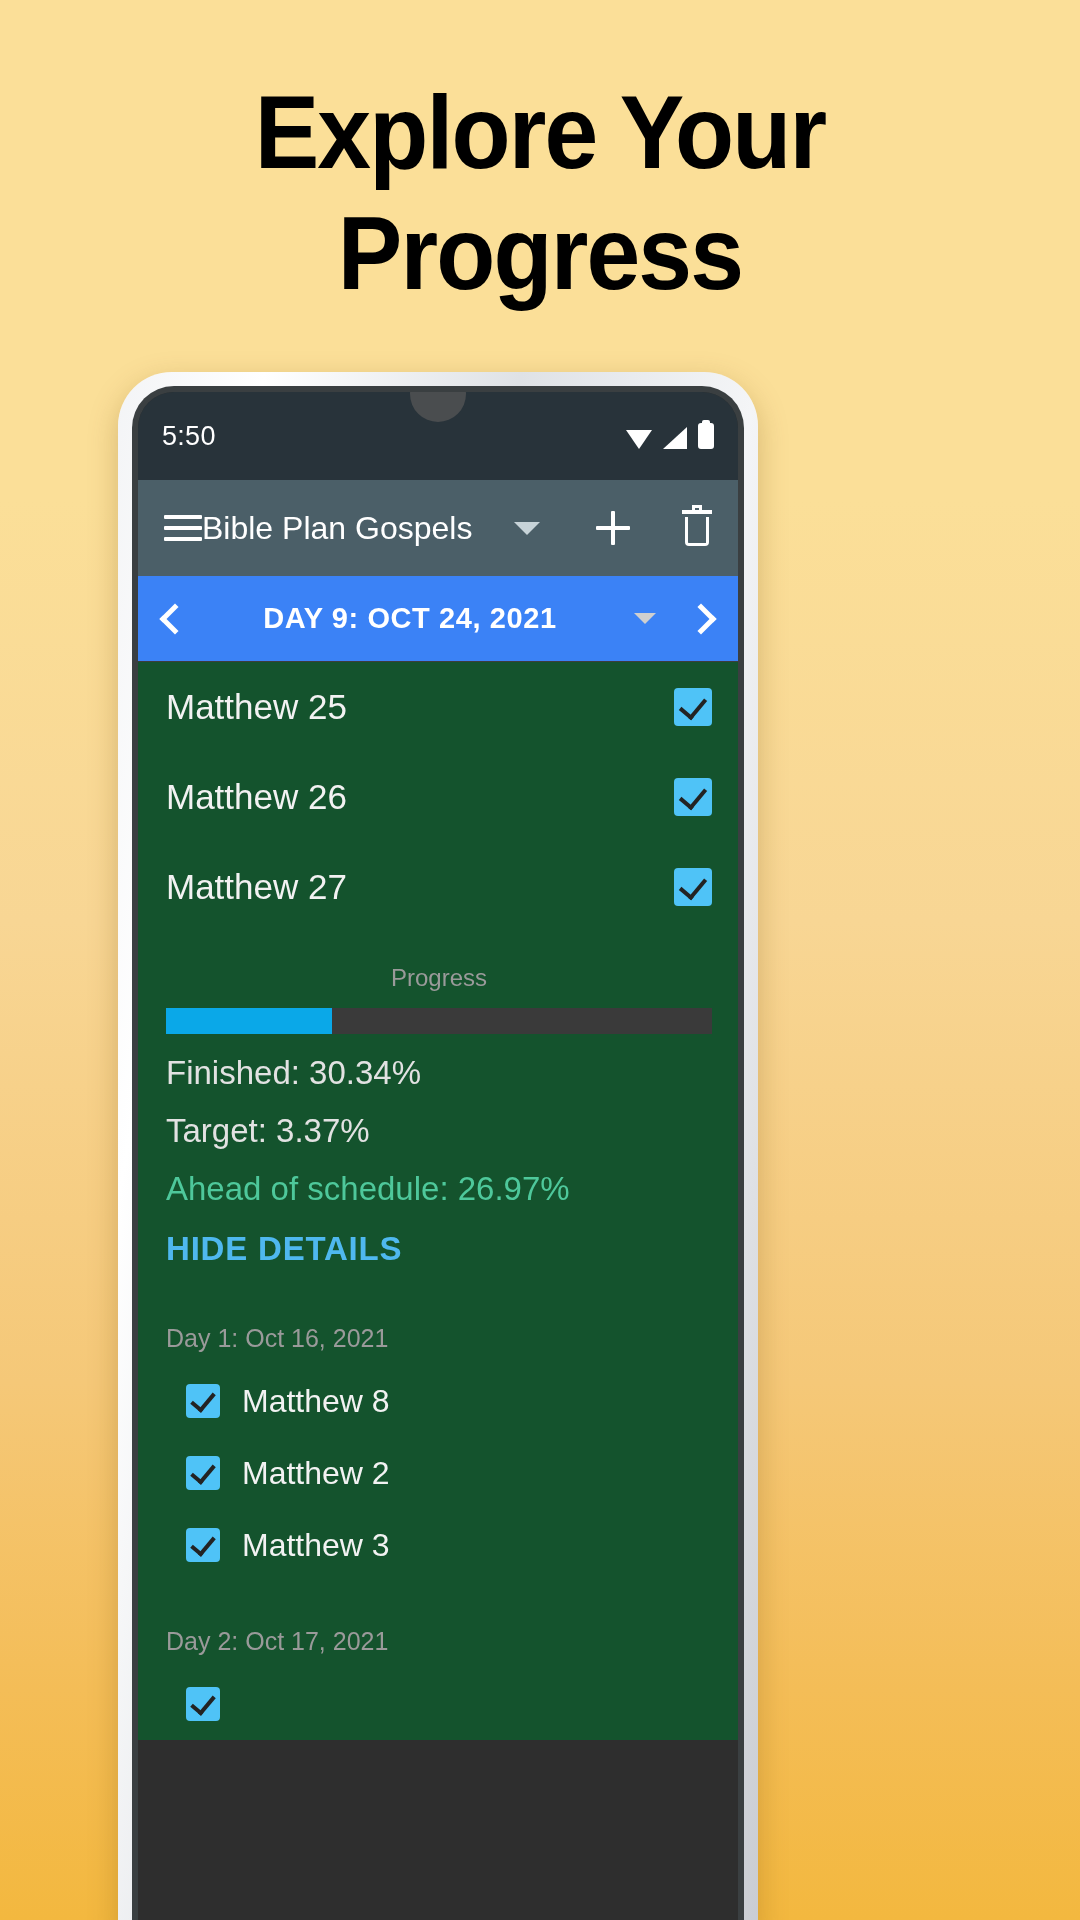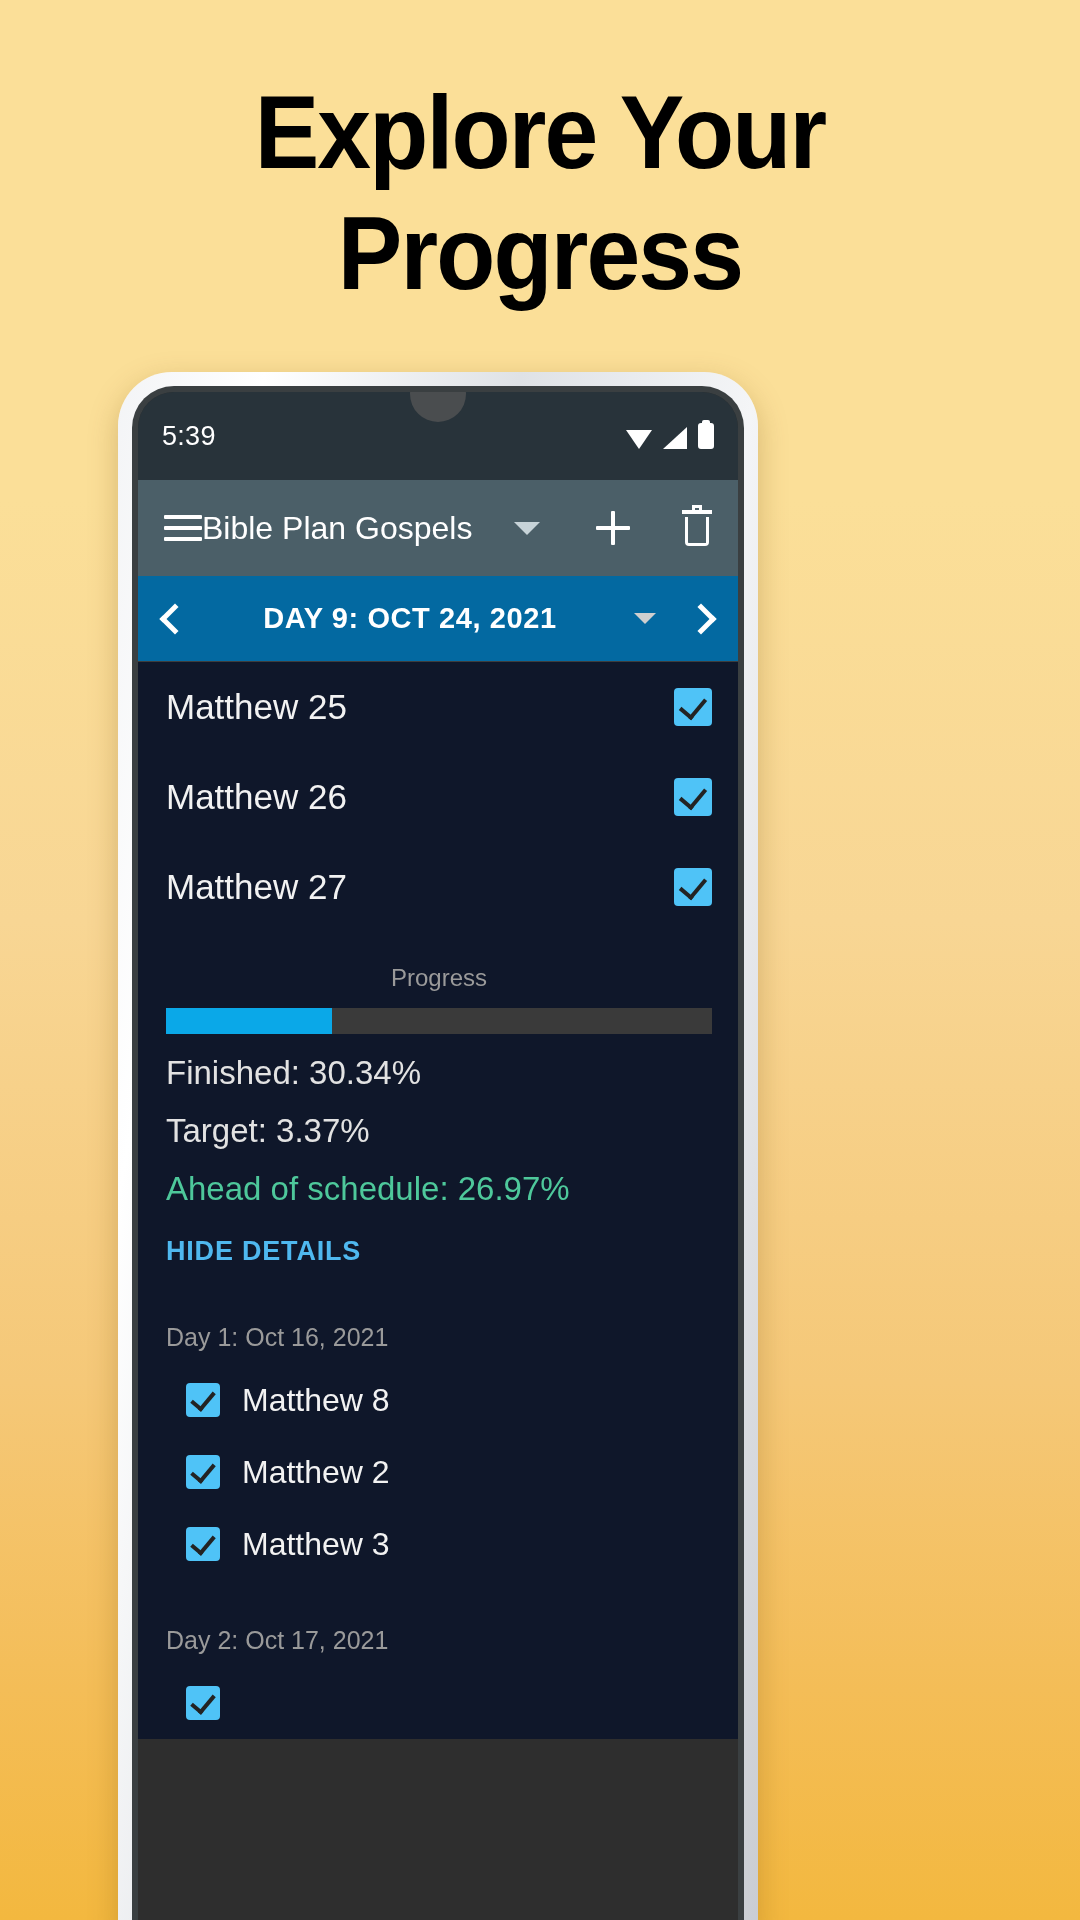--- a/index.html
+++ b/index.html
@@ -96,33 +96,33 @@
   }
   .plus-icon::before{ left:0; top:15px; width:34px; height:4px; }
   .plus-icon::after{ top:0; left:15px; width:4px; height:34px; }
   .trash-icon{ width:30px; height:36px; position:relative; margin-left:52px; flex:0 0 auto;}
   .trash-icon .lid{ position:absolute; top:0; left:0; width:30px; height:4px; background:#fff;}
   .trash-icon .hdl{ position:absolute; top:-5px; left:10px; width:10px; height:5px; border:3px solid #fff; border-bottom:none;}
   .trash-icon .can{ position:absolute; top:7px; left:3px; width:24px; height:29px; border:3px solid #fff; border-top:none; border-radius:0 0 4px 4px;}
 
   
   .daynav{
-    height:86px; background:#0369a1; display:flex; align-items:center;
+    height:86px; background:#3b82f6; display:flex; align-items:center;
     padding:0 26px; color:#fff; border-bottom:1px solid #3d3d3d;
   }
   .chev{ width:22px; height:22px; border-top:5px solid #fff; border-right:5px solid #fff; flex:0 0 auto;}
   .chev.left{ transform:rotate(-135deg); }
   .chev.right{ transform:rotate(45deg); }
   .daynav-title{
     flex:1; text-align:center; font-size:29px; font-weight:bold; letter-spacing:.6px;
   }
   .caret-down.small{ border-left-width:11px;border-right-width:11px;border-top-width:11px;border-top-color:#cfcfcf; margin-left:0; margin-right:34px;}
 
   
-  .content{ background:#0f172a; }
+  .content{ background:#14532d; }
   .chapter-row{
     height:90px; display:flex; align-items:center; justify-content:space-between;
     padding:0 26px 0 28px;
   }
   .chapter-row .label{ font-size:35px; color:#f2f2f2; }
   .cb{
     width:38px; height:38px; border-radius:4px; background:#4fc3f7;
     position:relative; flex:0 0 auto;
   }
   .cb::after{
@@ -132,21 +132,21 @@
   }
 
   
   .progress-wrap{ padding:32px 26px 0 28px; }
   .progress-label{ text-align:center; color:#9a9a9a; font-size:24px; margin-bottom:16px;}
   .progress-track{ height:26px; background:#3a3a3a; width:100%; position:relative; }
   .progress-fill{ height:100%; background:#0aa8e8; }
   .stat{ font-size:33px; color:#e2e2e2; margin-top:20px; }
   .stat.ahead{ color:#4ec89b; }
   .hide-details{
-    margin-top:28px; font-size:27px; font-weight:bold; letter-spacing:.8px; color:#4fb8ef;
+    margin-top:22px; font-size:33px; font-weight:bold; letter-spacing:.8px; color:#4fb8ef;
   }
 
   
   .details{ padding:0 26px 0 28px; margin-top:56px; }
   .day-head{ color:#9a9a9a; font-size:25px; margin-bottom:12px;}
   .det-row{ height:72px; display:flex; align-items:center; gap:22px; padding-left:20px;}
   .det-row .label{ font-size:32px; color:#f2f2f2; }
   .det-row .cb{ width:34px;height:34px; }
   .det-row .cb::after{ left:10px; top:4px; width:10px; height:19px; border-width:4px;}
   .day-head.second{ margin-top:46px; }
@@ -158,21 +158,21 @@
   <span>Explore Your</span>
   <span>Progress</span>
 </div>
 
 <div class="phone">
   <div class="phone-inner">
     <div class="screen">
 
       <div class="statusbar">
         <div class="notch"></div>
-        <div class="status-time">5:39</div>
+        <div class="status-time">5:50</div>
         <div class="status-icons">
           <span class="ico-wifi">
               <i></i>
             </span>
           <span class="ico-signal">
               <i></i>
             </span>
           <span class="ico-battery"></span>
         </div>
       </div>

